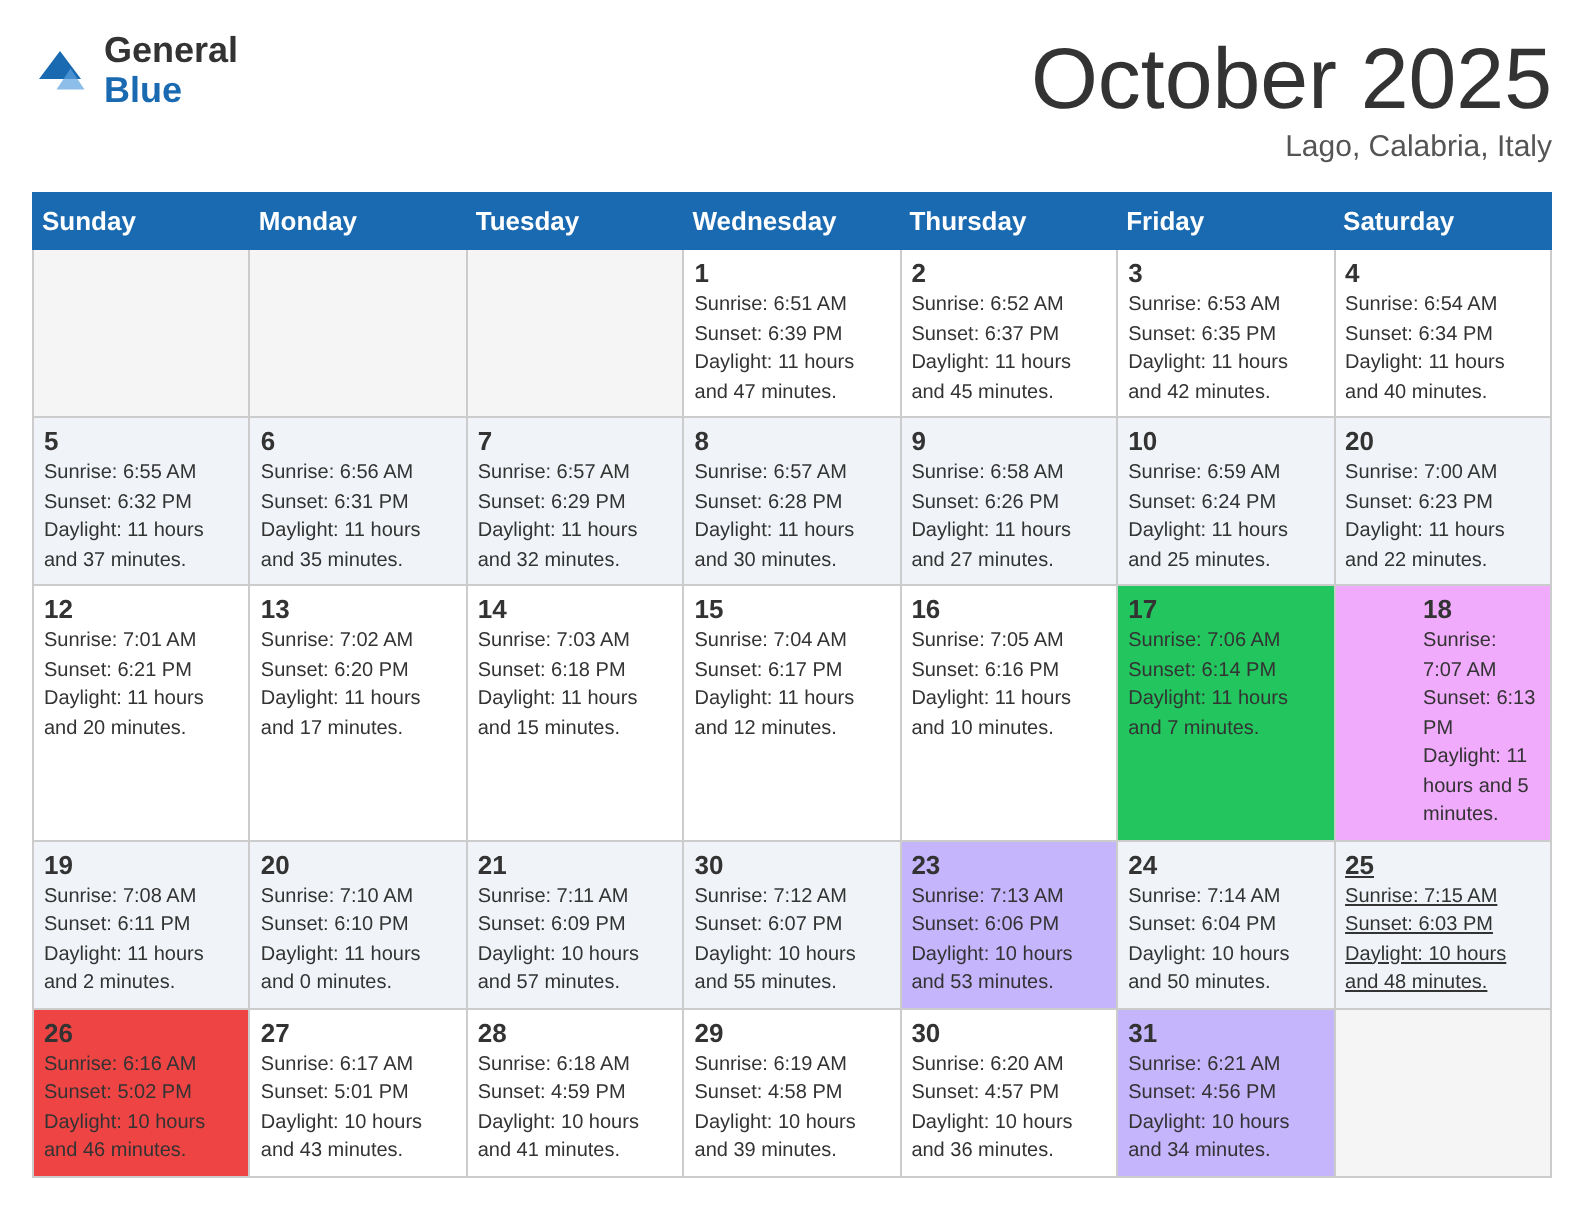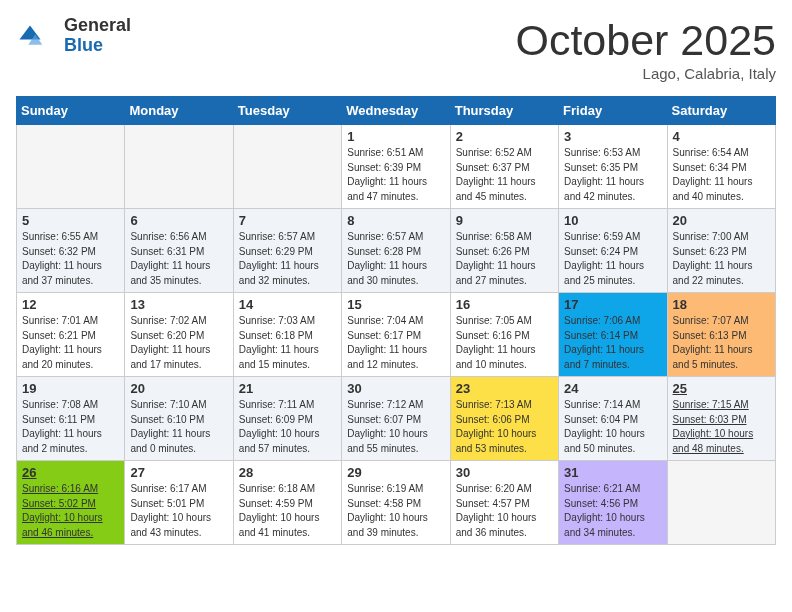--- a/index.html
+++ b/index.html
@@ -12,21 +12,21 @@
     }
     .header {
       display: flex;
       justify-content: space-between;
       align-items: flex-start;
       margin-bottom: 14px;
     }
     .logo {
       display: flex;
       align-items: center;
-      gap: 20px;
+      gap: 8px;
     }
     .logo-text {
       display: flex;
       flex-direction: column;
       line-height: 1.1;
     }
     .logo-icon {
       width: 28px;
       height: 28px;
     }
@@ -181,25 +181,25 @@
           <div class="day-info">Sunrise: 7:03 AM<br>Sunset: 6:18 PM<br>Daylight: 11 hours and 15 minutes.</div>
         </td>
         <td style="background: rgb(255, 255, 255);">
           <div class="day-num">15</div>
           <div class="day-info">Sunrise: 7:04 AM<br>Sunset: 6:17 PM<br>Daylight: 11 hours and 12 minutes.</div>
         </td>
         <td style="background: rgb(255, 255, 255);">
           <div class="day-num">16</div>
           <div class="day-info">Sunrise: 7:05 AM<br>Sunset: 6:16 PM<br>Daylight: 11 hours and 10 minutes.</div>
         </td>
-        <td style="background: #0ea5e9; margin-top: 39px;">
+        <td style="background: #22c55e; margin-top: 39px;">
           <div class="day-num">17</div>
           <div class="day-info">Sunrise: 7:06 AM<br>Sunset: 6:14 PM<br>Daylight: 11 hours and 7 minutes.</div>
         </td>
-        <td style="background: #fdba74;">
+        <td style="background: #f0abfc; padding-left: 44px;">
           <div class="day-num">18</div>
           <div class="day-info">Sunrise: 7:07 AM<br>Sunset: 6:13 PM<br>Daylight: 11 hours and 5 minutes.</div>
         </td>
       </tr>
       <tr>
         <td style="background: rgb(240, 244, 248);">
           <div class="day-num">19</div>
           <div class="day-info">Sunrise: 7:08 AM<br>Sunset: 6:11 PM<br>Daylight: 11 hours and 2 minutes.</div>
         </td>
         <td style="background: rgb(240, 244, 248);">
@@ -207,35 +207,35 @@
           <div class="day-info">Sunrise: 7:10 AM<br>Sunset: 6:10 PM<br>Daylight: 11 hours and 0 minutes.</div>
         </td>
         <td style="background: rgb(240, 244, 248);">
           <div class="day-num">21</div>
           <div class="day-info">Sunrise: 7:11 AM<br>Sunset: 6:09 PM<br>Daylight: 10 hours and 57 minutes.</div>
         </td>
         <td style="background: rgb(240, 244, 248);">
           <div class="day-num">30</div>
           <div class="day-info">Sunrise: 7:12 AM<br>Sunset: 6:07 PM<br>Daylight: 10 hours and 55 minutes.</div>
         </td>
-        <td style="background: #fde047;">
+        <td style="background: #c4b5fd;">
           <div class="day-num">23</div>
           <div class="day-info">Sunrise: 7:13 AM<br>Sunset: 6:06 PM<br>Daylight: 10 hours and 53 minutes.</div>
         </td>
         <td style="background: rgb(240, 244, 248);">
           <div class="day-num">24</div>
           <div class="day-info">Sunrise: 7:14 AM<br>Sunset: 6:04 PM<br>Daylight: 10 hours and 50 minutes.</div>
         </td>
         <td style="background: rgb(240, 244, 248); text-decoration: underline;">
           <div class="day-num">25</div>
           <div class="day-info">Sunrise: 7:15 AM<br>Sunset: 6:03 PM<br>Daylight: 10 hours and 48 minutes.</div>
         </td>
       </tr>
       <tr>
-        <td style="background: #84cc16; text-decoration: underline;">
+        <td style="background: #ef4444;">
           <div class="day-num">26</div>
           <div class="day-info">Sunrise: 6:16 AM<br>Sunset: 5:02 PM<br>Daylight: 10 hours and 46 minutes.</div>
         </td>
         <td style="background: rgb(255, 255, 255);">
           <div class="day-num">27</div>
           <div class="day-info">Sunrise: 6:17 AM<br>Sunset: 5:01 PM<br>Daylight: 10 hours and 43 minutes.</div>
         </td>
         <td style="background: rgb(255, 255, 255);">
           <div class="day-num">28</div>
           <div class="day-info">Sunrise: 6:18 AM<br>Sunset: 4:59 PM<br>Daylight: 10 hours and 41 minutes.</div>

